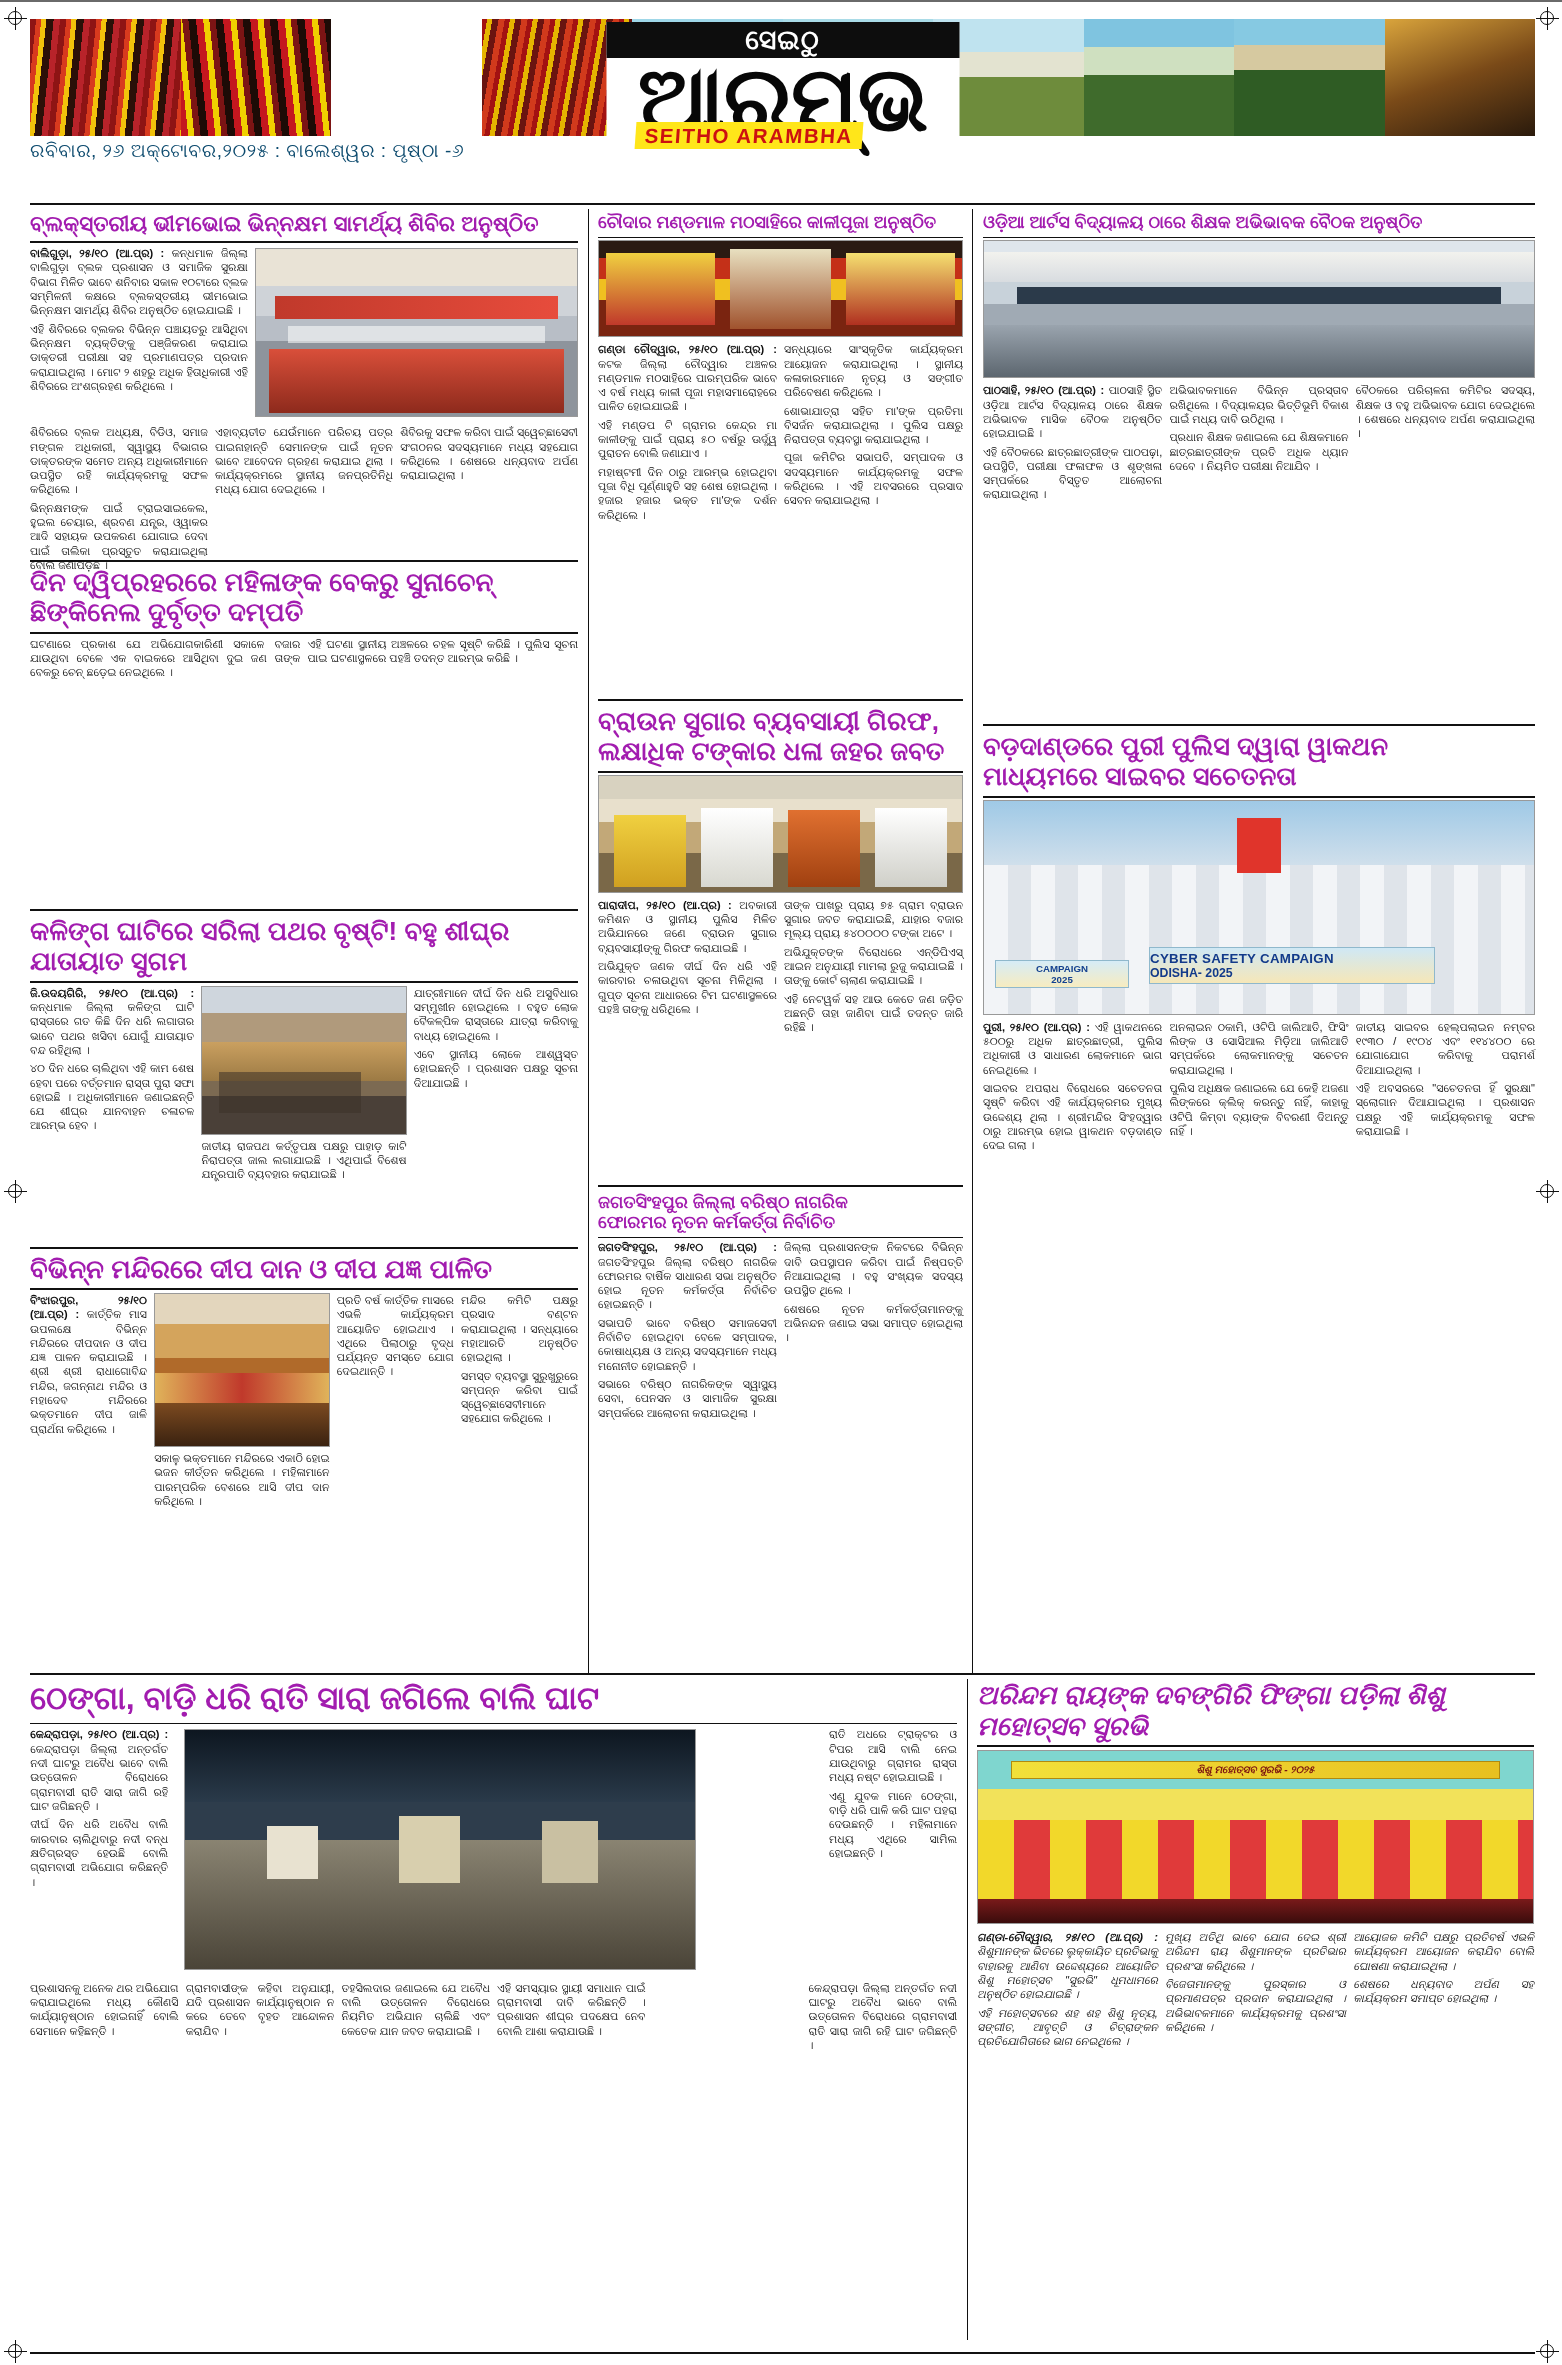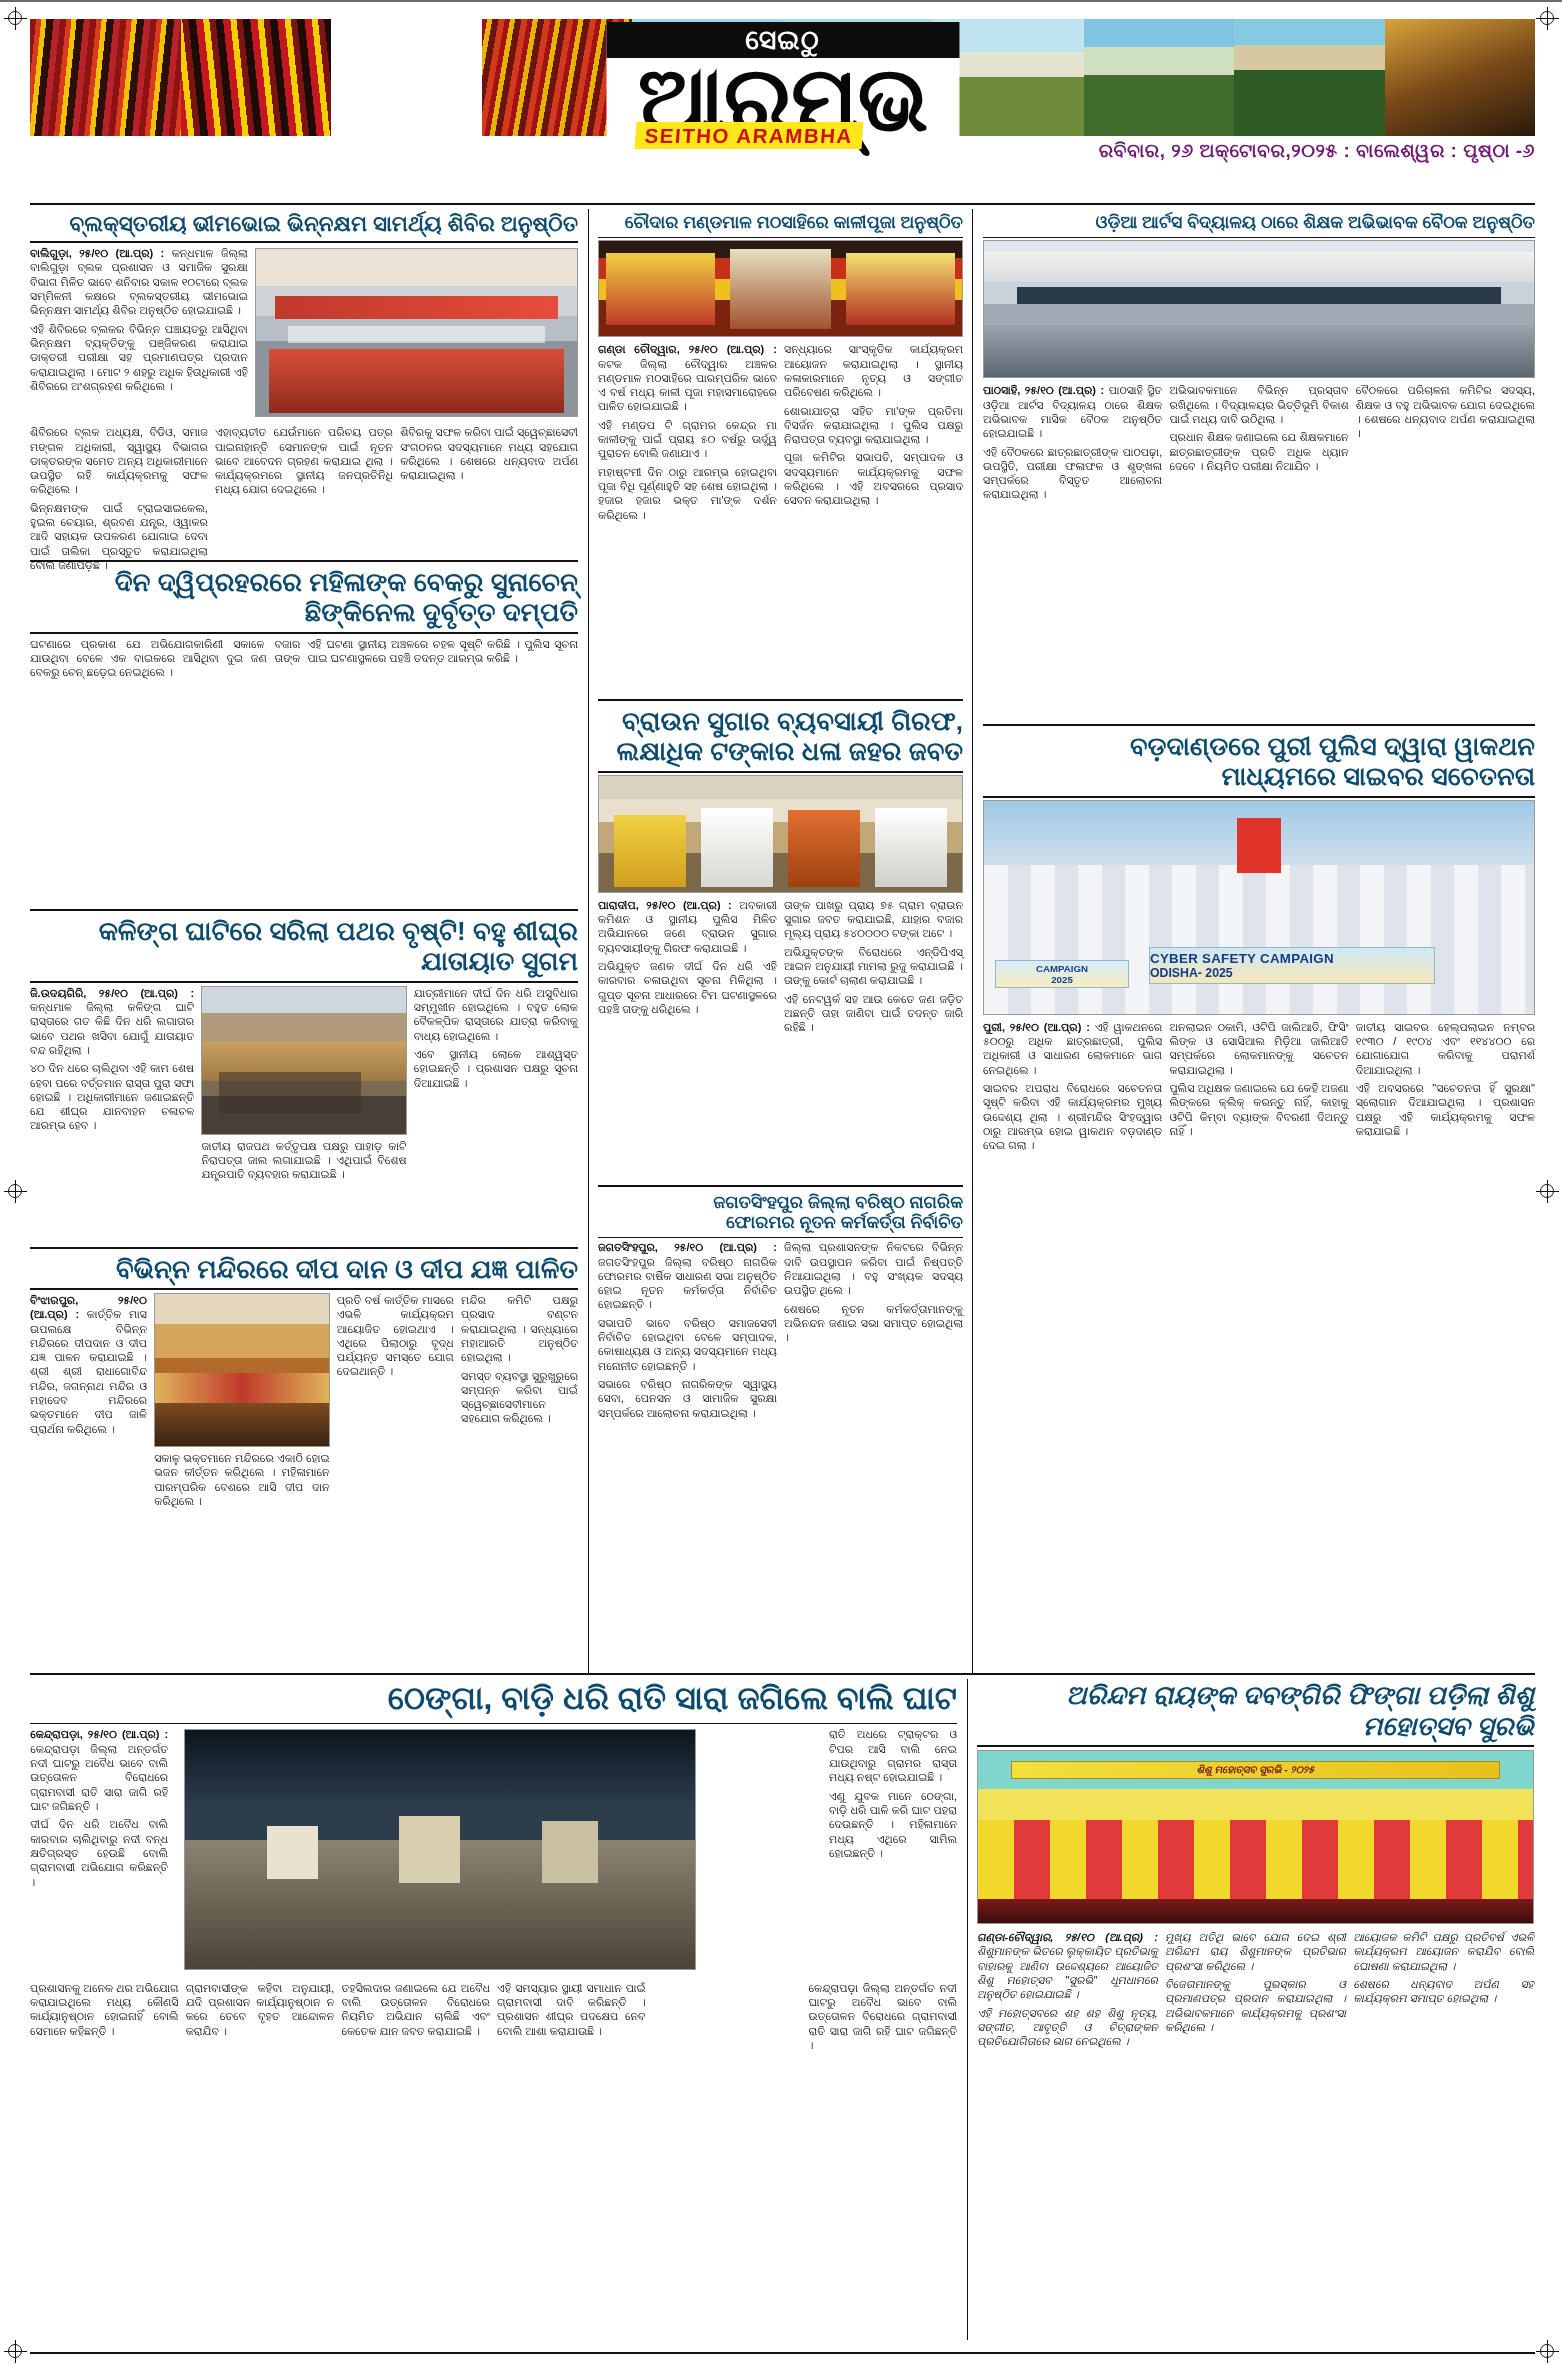--- a/index.html
+++ b/index.html
@@ -38,28 +38,28 @@
   .ph6{background:linear-gradient(180deg,#a9dbe7 0 30%,#cfd4b2 30% 55%,#5d7b3a 55% 100%);}
   .ph7{background:linear-gradient(180deg,#bfe3ef 0 28%,#e3e3d0 28% 50%,#6e8c3c 50% 100%);}
   .ph8{background:linear-gradient(180deg,#7fc4e0 0 24%,#cfe0c0 24% 48%,#3f6b2c 48% 100%);}
   .ph9{background:linear-gradient(180deg,#86c9e2 0 22%,#d6c9a0 22% 44%,#2f5c24 44% 100%);}
   .ph10{background:linear-gradient(160deg,#d9a43c,#7a4a18 50%,#2a1a0c);}
 
   .mast-logo{position:absolute;left:50%;top:3.1px;transform:translateX(-50%);width:353px;text-align:center;background:#fff;}
   .mast-seithu{background:#0d0d0d;color:#fff;font-size:27px;line-height:1.05;padding:3.1px 0 4.1px 0;letter-spacing:1px;font-weight:bold;}
   .mast-big{font-size:90px;line-height:0.96;font-weight:bold;color:#070707;letter-spacing:-1px;margin-top:-2px;}
   .mast-eng{position:absolute;left:29px;bottom:-6.1px;background:#ffe61a;color:#cc1111;font-weight:bold;font-size:20.5px;letter-spacing:1.5px;padding:1.5px 9.2px;transform:skewX(-4deg);font-family:"Liberation Sans",sans-serif;}
-  .mast-date{position:absolute;left:0;top:121px;width:100%;text-align:right;font-size:19px;font-weight:bold;color:#701a75;letter-spacing:0.5px;}
+  .mast-date{position:absolute;left:0;top:121px;width:100%;text-align:left;font-size:19px;font-weight:normal;color:#0c4a6e;letter-spacing:0.5px;}
 
   .rule{position:absolute;background:#111;}
 
   
   .col{position:absolute;box-sizing:border-box;}
 
-  .hl{font-weight:bold;color:#0c4a6e;text-align:right;line-height:1.18;}
+  .hl{font-weight:bold;color:#a21caf;text-align:left;line-height:1.18;}
   .hl-xxl{font-size:32px;}
   .hl-xl{font-size:25.6px;}
   .hl-l{font-size:21.5px;}
   .hl-m{font-size:26px;}
   .hl-s{font-size:17.4px;}
 
   .body-cols{display:flex;gap:7.2px;}
   .bcol{flex:1;}
   .txt{
     font-size:11px;line-height:1.30;color:#0e0e0e;text-align:justify;

